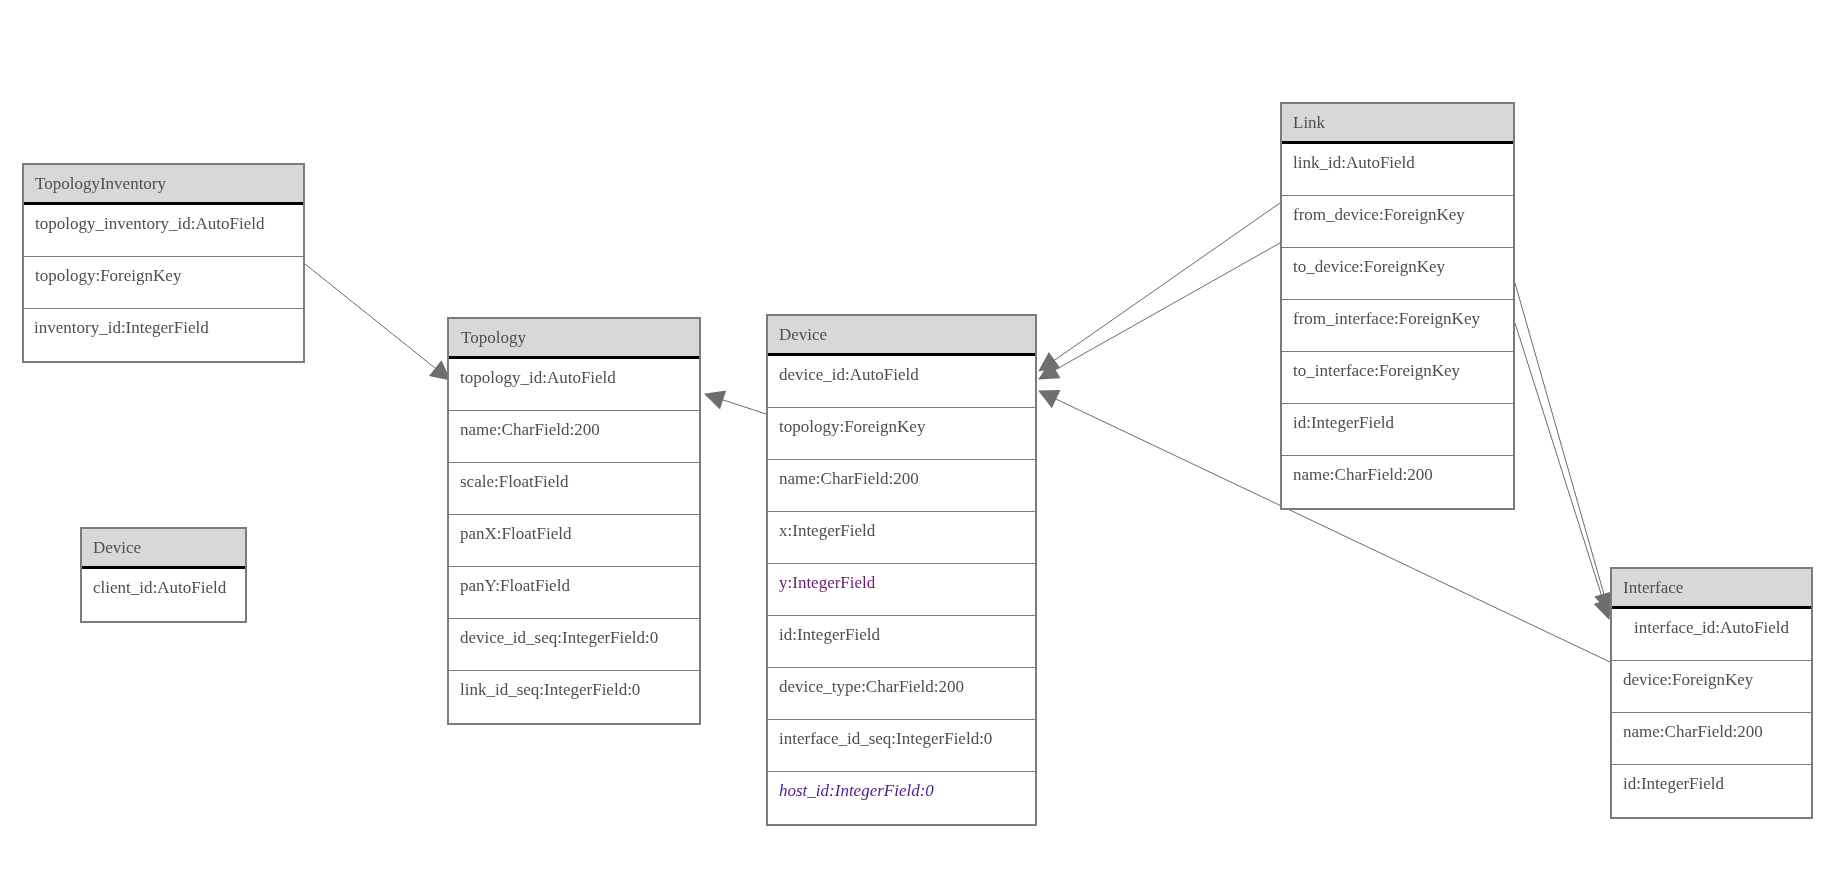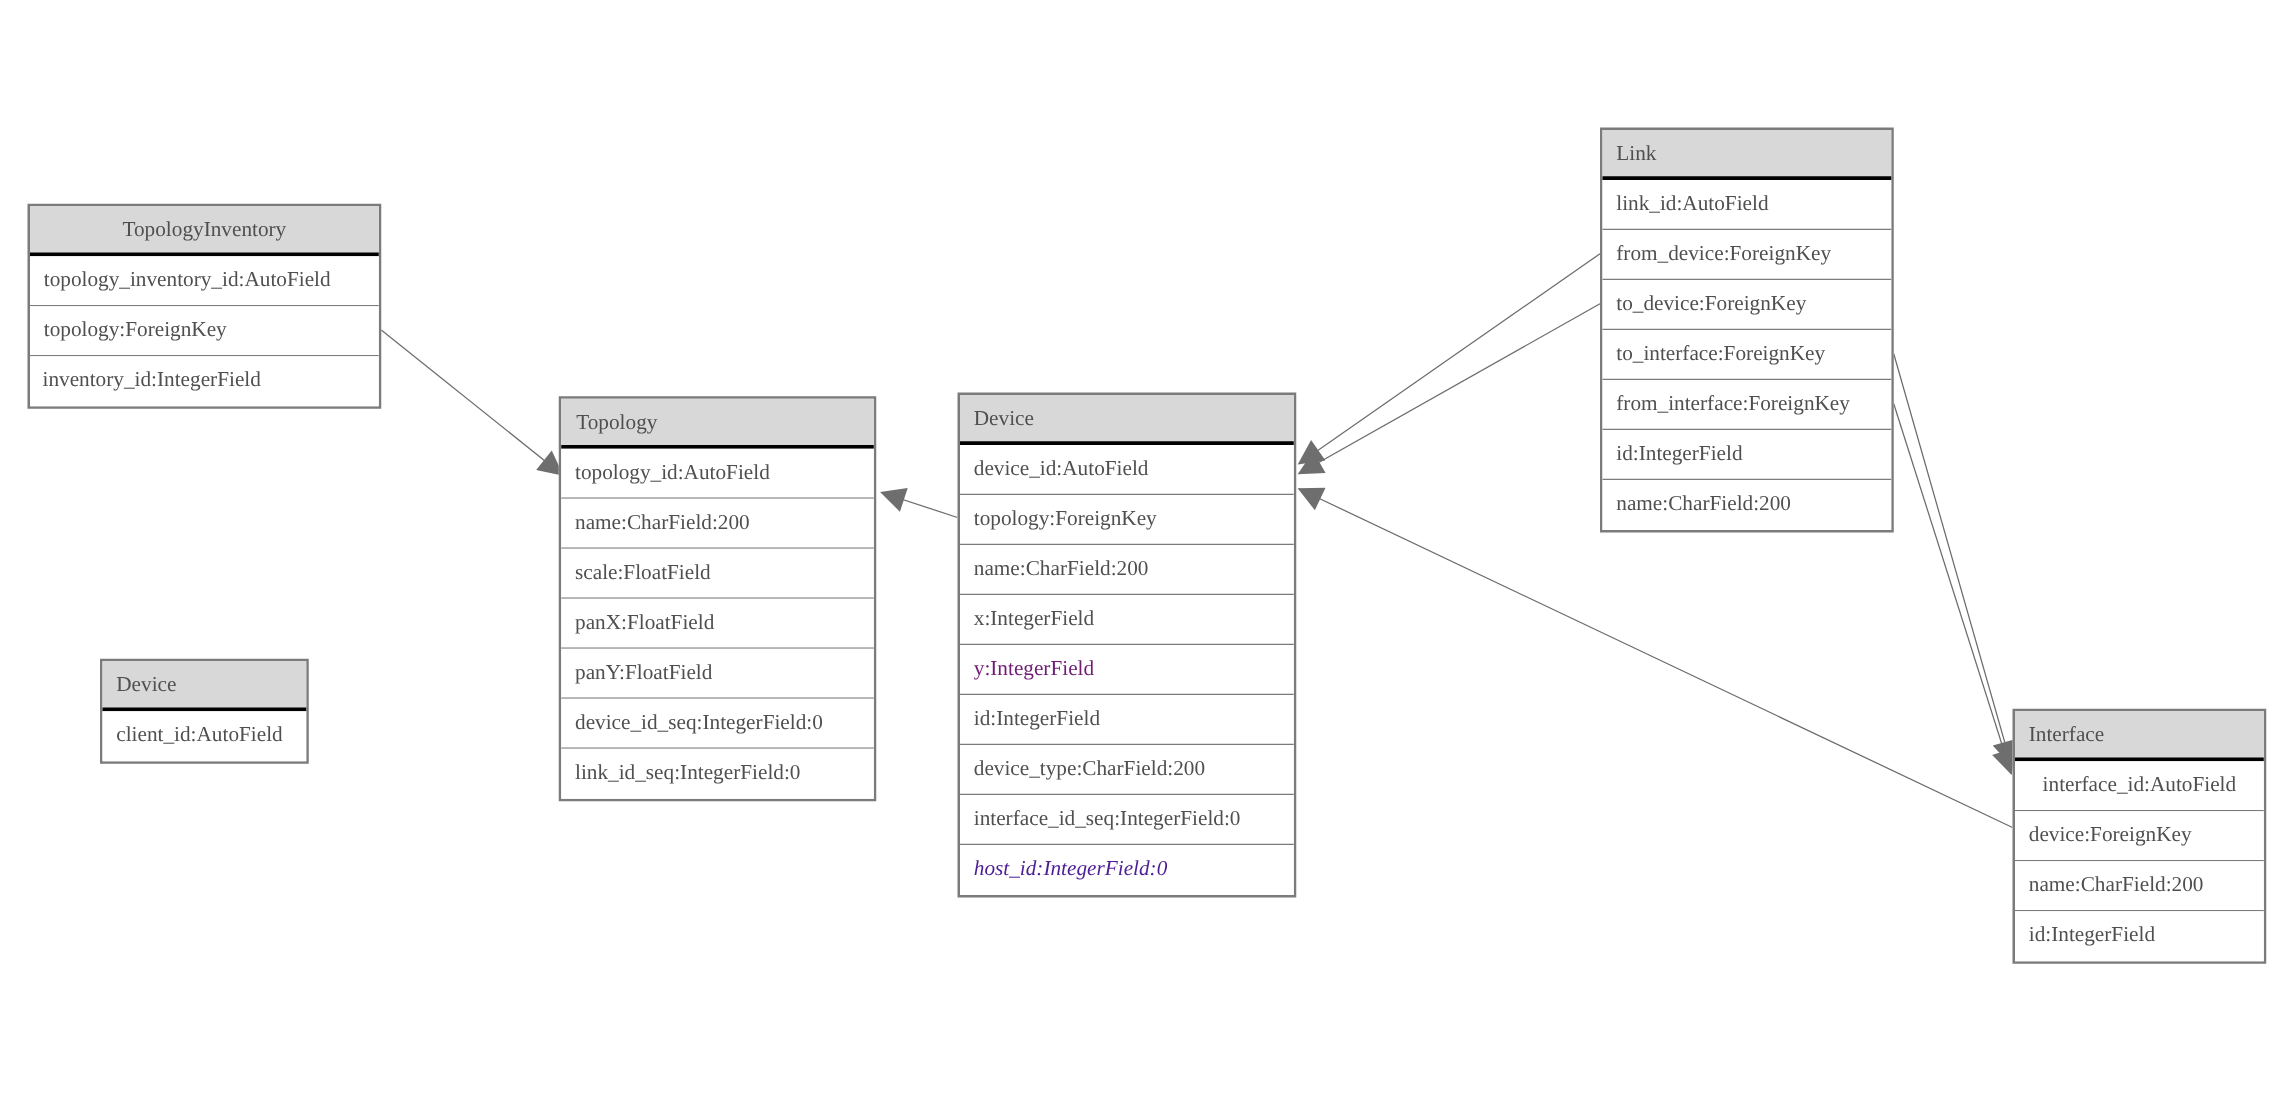--- a/index.html
+++ b/index.html
@@ -36,21 +36,21 @@
     padding: 0 11px;
     background: #d8d8d8;
     border-bottom: 3px solid #000000;
     font-size: 17px;
     color: #4f4f4f;
     white-space: nowrap;
     overflow: hidden;
   }
   .entity-row {
     box-sizing: border-box;
-    height: 40px;
+    height: 52px;
     line-height: 38px;
     padding: 0 11px;
     background: #ffffff;
     border-bottom: 1px solid #7b7b7b;
     font-size: 17px;
     color: #4f4f4f;
     white-space: nowrap;
     overflow: hidden;
   }
   .entity-row:last-child {
@@ -72,21 +72,21 @@
         <line x1="766" y1="414" x2="705" y2="394" stroke="#6b6b6b" stroke-width="1" marker-end="url(#arrowhead)"></line>
         <line x1="1280" y1="203" x2="1039" y2="371" stroke="#6b6b6b" stroke-width="1" marker-end="url(#arrowhead)"></line>
         <line x1="1280" y1="243" x2="1039" y2="379" stroke="#6b6b6b" stroke-width="1" marker-end="url(#arrowhead)"></line>
         <line x1="1610" y1="662" x2="1039" y2="391" stroke="#6b6b6b" stroke-width="1" marker-end="url(#arrowhead)"></line>
         <line x1="1515" y1="283" x2="1609" y2="612" stroke="#6b6b6b" stroke-width="1" marker-end="url(#arrowhead)"></line>
         <line x1="1515" y1="323" x2="1609" y2="619" stroke="#6b6b6b" stroke-width="1" marker-end="url(#arrowhead)"></line>
       </g>
   </svg>
 
 <div class="entity" style="left: 22px; top: 163px; width: 283px; border-color: rgb(123, 123, 123);">
-      <div class="entity-header" style="background: rgb(216, 216, 216); color: rgb(79, 79, 79); text-align: center;">TopologyInventory</div>
+      <div class="entity-header" style="background: rgb(216, 216, 216); color: rgb(79, 79, 79);">TopologyInventory</div>
     <div class="entity-row" style="color: rgb(79, 79, 79);">topology_inventory_id:AutoField</div>
       <div class="entity-row" style="color: rgb(79, 79, 79);">topology:ForeignKey</div>
       <div class="entity-row" style="color: rgb(79, 79, 79); padding-left: 10px;">inventory_id:IntegerField</div>
     </div>
     <div class="entity" style="left: 447px; top: 317px; width: 254px; border-color: rgb(123, 123, 123);">
       <div class="entity-header" style="background: rgb(216, 216, 216); color: rgb(79, 79, 79); padding-left: 12px;">Topology</div>
     <div class="entity-row" style="color: rgb(79, 79, 79);">topology_id:AutoField</div>
       <div class="entity-row" style="color: rgb(79, 79, 79);">name:CharField:200</div>
       <div class="entity-row" style="color: rgb(79, 79, 79);">scale:FloatField</div>
       <div class="entity-row" style="color: rgb(79, 79, 79);">panX:FloatField</div>
@@ -108,22 +108,22 @@
       <div class="entity-row" style="color: rgb(79, 79, 79);">id:IntegerField</div>
       <div class="entity-row" style="color: rgb(79, 79, 79);">device_type:CharField:200</div>
       <div class="entity-row" style="color: rgb(79, 79, 79);">interface_id_seq:IntegerField:0</div>
       <div class="entity-row" style="color: #4c1d95; font-style: italic;">host_id:IntegerField:0</div>
     </div>
     <div class="entity" style="left: 1280px; top: 102px; width: 235px; border-color: rgb(123, 123, 123);">
       <div class="entity-header" style="background: rgb(216, 216, 216); color: rgb(79, 79, 79);">Link</div>
     <div class="entity-row" style="color: rgb(79, 79, 79);">link_id:AutoField</div>
       <div class="entity-row" style="color: rgb(79, 79, 79);">from_device:ForeignKey</div>
       <div class="entity-row" style="color: rgb(79, 79, 79);">to_device:ForeignKey</div>
+      <div class="entity-row" style="color: rgb(79, 79, 79);">from_interface:ForeignKey</div>
       <div class="entity-row" style="color: rgb(79, 79, 79);">to_interface:ForeignKey</div>
-      <div class="entity-row" style="color: rgb(79, 79, 79);">from_interface:ForeignKey</div>
       <div class="entity-row" style="color: rgb(79, 79, 79);">id:IntegerField</div>
       <div class="entity-row" style="color: rgb(79, 79, 79);">name:CharField:200</div>
     </div>
     <div class="entity" style="left: 1610px; top: 567px; width: 203px; border-color: rgb(123, 123, 123);">
       <div class="entity-header" style="background: rgb(216, 216, 216); color: rgb(79, 79, 79);">Interface</div>
     <div class="entity-row" style="color: rgb(79, 79, 79); text-align: center;">interface_id:AutoField</div>
       <div class="entity-row" style="color: rgb(79, 79, 79);">device:ForeignKey</div>
       <div class="entity-row" style="color: rgb(79, 79, 79);">name:CharField:200</div>
       <div class="entity-row" style="color: rgb(79, 79, 79);">id:IntegerField</div>
     </div>

